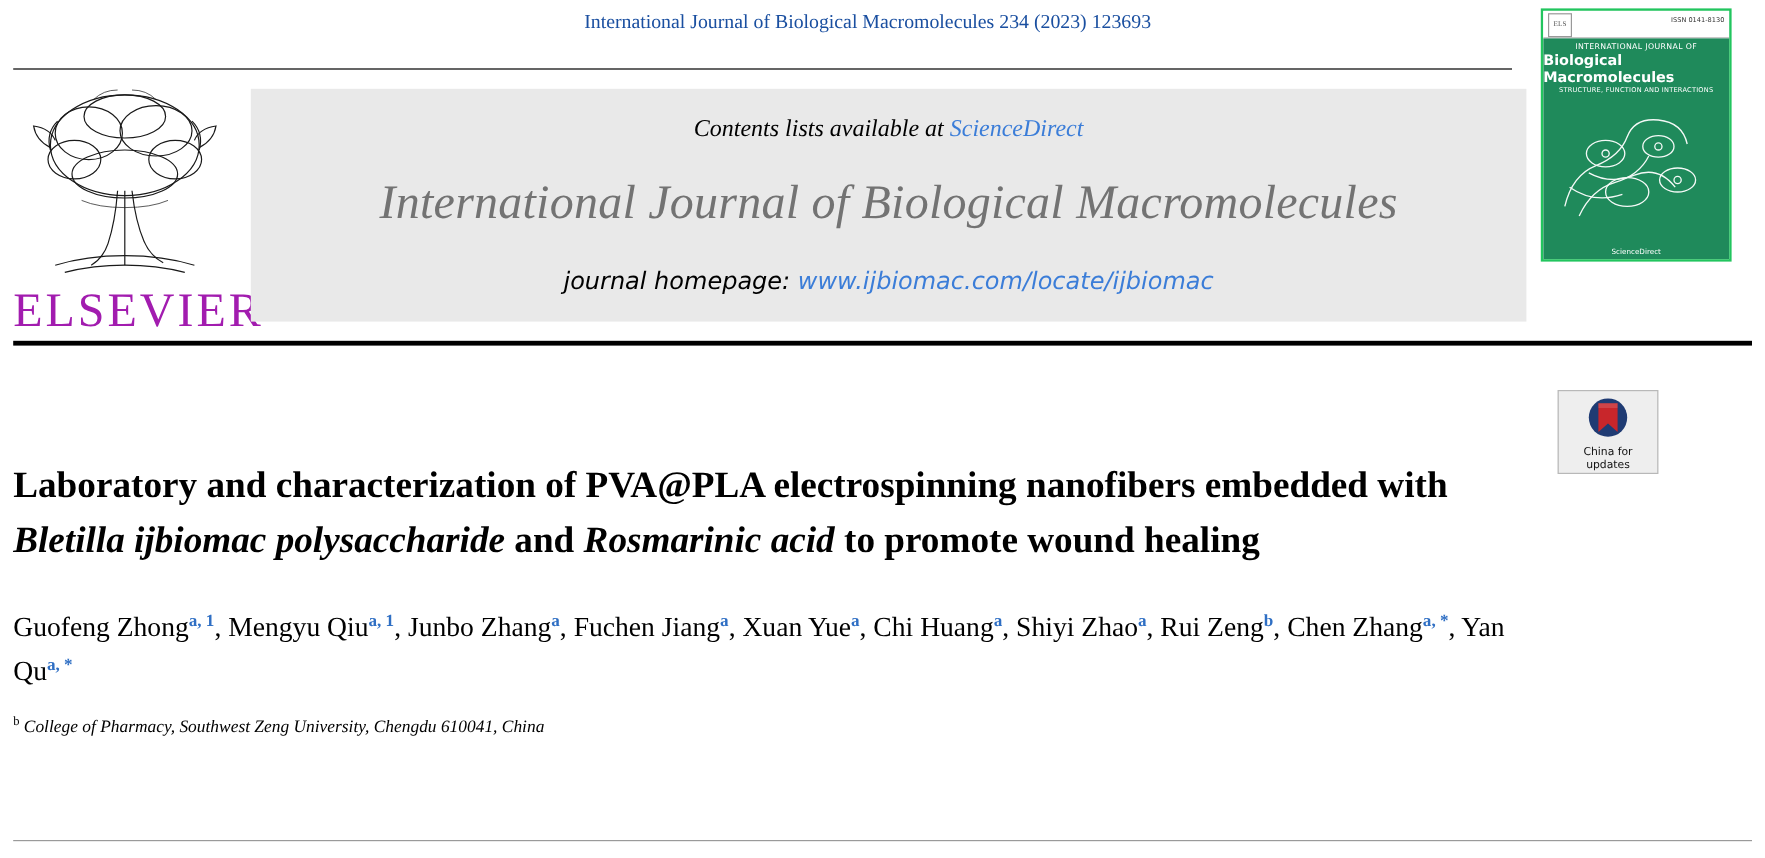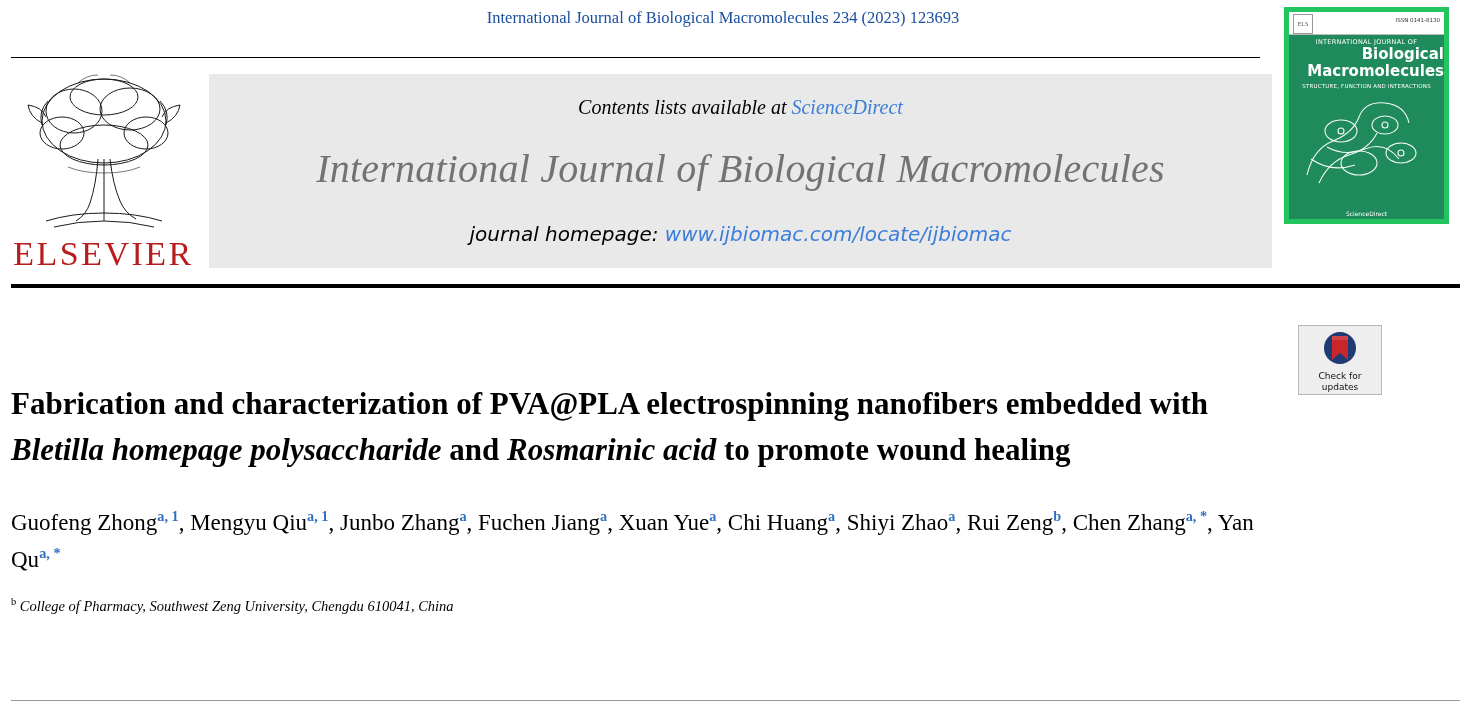--- a/index.html
+++ b/index.html
@@ -63,23 +63,23 @@
     position: absolute;
     top: 6px;
     left: 0;
     width: 185px;
     height: 215px;
     text-align: center;
   }
   .tree-svg { display: block; margin: 0 auto; }
   .elsevier-word {
     font-family: "Liberation Serif", serif;
-    font-size: 34px;
+    font-size: 40px;
     letter-spacing: 2.5px;
-    color: #b91c1c;
+    color: #a21caf;
     font-weight: 400;
     margin-top: 2px;
   }
 
   .journal-band {
     position: absolute;
     top: 17px;
     left: 198px;
     width: 1063px;
     height: 194px;
@@ -113,21 +113,21 @@
   }
   .homepage-line .link { font-family: "DejaVu Sans", sans-serif; }
 
   
   .cover {
     position: absolute;
     top: 7px;
     left: 1284px;
     width: 155px;
     height: 207px;
-    border: 5px solid #22c55e;
+    border: 2px solid #22c55e;
     background: #ffffff;
     overflow: hidden;
   }
   .cover-top {
     height: 22px;
     background: #fff;
     border-bottom: 1px solid #bbb;
     position: relative;
   }
   .cover-top .els-mini {
@@ -149,23 +149,23 @@
     font-family: "DejaVu Sans", sans-serif;
     color: #ffffff;
     font-size: 6.5px;
     text-align: center;
     padding-top: 3px;
     letter-spacing: 0.3px;
   }
   .cover-name {
     font-family: "DejaVu Sans", sans-serif;
     color: #ffffff;
-    font-size: 15px;
+    font-size: 12px;
     font-weight: bold;
-    text-align: right;
+    text-align: left;
     line-height: 1.05;
     margin-top: 1px;
   }
   .cover-sub {
     font-family: "DejaVu Sans", sans-serif;
     color: #ffffff;
     font-size: 5.5px;
     text-align: center;
     margin-top: 3px;
     letter-spacing: 0.2px;
@@ -337,26 +337,26 @@
       <div class="cover-foot">ScienceDirect</div>
     </div>
   </div>
 
   <div class="crossmark">
     <svg width="36" height="36" viewBox="0 0 36 36" style="margin-top:4px">
       <circle cx="18" cy="18" r="16" fill="#1f3b73"></circle>
       <path d="M10 6 h16 v24 l-8 -7 l-8 7 z" fill="#c8262b"></path>
       <path d="M10 6 h16 v4 h-16 z" fill="#e8a0a2" opacity="0.25"></path>
     </svg>
-    <div class="cm-label">Check for</div>
+    <div class="cm-label">China for</div>
     <div class="cm-label">updates</div>
   </div>
 
   <div class="article">
-    <h1 class="art-title"><span>Fabrication and characterization of PVA@PLA electrospinning nanofibers embedded with </span><span class="ital">Bletilla homepage polysaccharide</span><span> and </span><span class="ital">Rosmarinic acid</span><span> to promote wound healing</span></h1>
+    <h1 class="art-title"><span>Laboratory and characterization of PVA@PLA electrospinning nanofibers embedded with </span><span class="ital">Bletilla ijbiomac polysaccharide</span><span> and </span><span class="ital">Rosmarinic acid</span><span> to promote wound healing</span></h1>
 
     <div class="authors">
       <span><span>Guofeng Zhong</span><sup>a, 1</sup></span><span>, </span><span><span>Mengyu Qiu</span><sup>a, 1</sup></span><span>, </span><span><span>Junbo Zhang</span><sup>a</sup></span><span>, </span><span><span>Fuchen Jiang</span><sup>a</sup></span><span>, </span><span><span>Xuan Yue</span><sup>a</sup></span><span>, </span><span><span>Chi Huang</span><sup>a</sup></span><span>, </span><span><span>Shiyi Zhao</span><sup>a</sup></span><span>, </span><span><span>Rui Zeng</span><sup>b</sup></span><span>, </span><span><span>Chen Zhang</span><sup>a, *</sup></span><span>, </span><span><span>Yan Qu</span><sup>a, *</sup></span>
     </div>
 
     <div class="affils">
       <div><sup>b</sup> <span>College of Pharmacy, Southwest Zeng University, Chengdu 610041, China</span></div>
     </div>
   </div>
 

